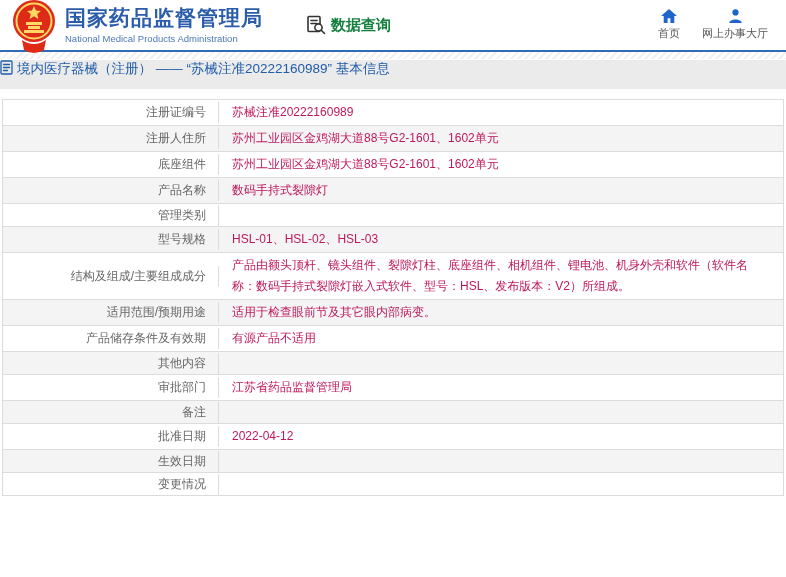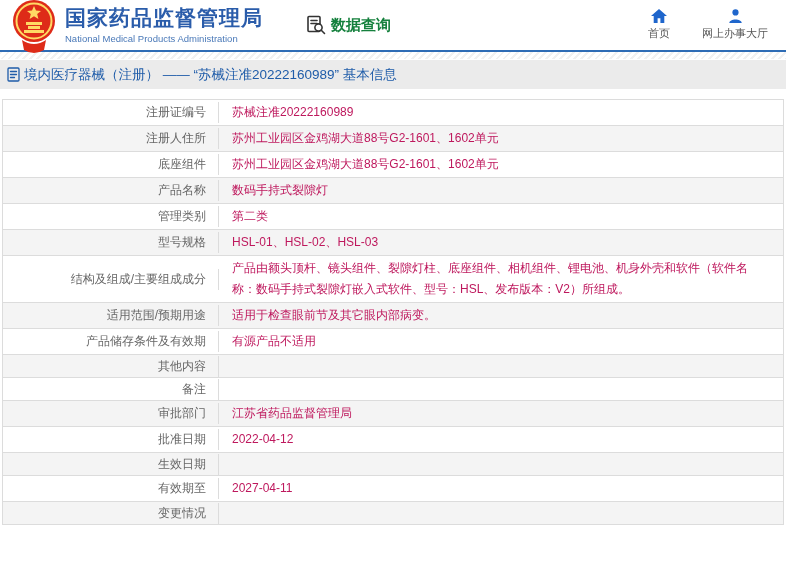--- a/index.html
+++ b/index.html
@@ -6,28 +6,28 @@
     font-family:"Liberation Sans","DejaVu Sans",sans-serif;}
   
   .header{height:52px;display:flex;align-items:center;padding:0 18px 0 12px;
     border-bottom:2px solid #2e6cb5;background:#fff;box-sizing:border-box;}
   .emblem{width:44px;height:56px;flex:0 0 auto;margin-top:2px;}
   .brand{margin-left:9px;}
   .brand-cn{color:#2a5caa;font-size:21px;font-weight:bold;letter-spacing:1px;line-height:1.15;}
   .brand-en{color:#4a79b8;font-size:9.5px;margin-top:2px;}
   .dq{display:flex;align-items:center;margin-left:42px;}
   .dq-label{font-size:15px;font-weight:bold;color:#15803d;margin-left:4px;}
-  .nav{margin-left:auto;display:flex;gap:32px;}
+  .nav{margin-left:auto;display:flex;gap:22px;}
   .nav-item{display:flex;flex-direction:column;align-items:center;cursor:pointer;}
   .nav-item .lbl{font-size:11px;color:#555;margin-top:3px;white-space:nowrap;}
   
   .hatch{height:7px;background:repeating-linear-gradient(135deg,#f1f1f1 0 2px,#ffffff 2px 5px);}
   
-  .titlebar{height:29px;background:#ebebeb;display:flex;align-items:center;
-    padding-left:7px;box-sizing:border-box;margin-top:1px;}
+  .titlebar{height:29px;background:#ebebeb;display:flex;align-items:flex-start;
+    box-sizing:border-box;margin-top:1px;}
   .titlebar .txt{color:#1f5ca9;font-size:13.5px;margin-left:4px;}
   
   .info-table{margin:10px 2px 0 2px;border:1px solid #dcdcdc;}
   .row{display:flex;min-height:22px;align-items:center;}
   .row + .row{border-top:1px solid #dcdcdc;}
   .row:nth-child(even){background:#f4f4f4;}
   .cell-label{width:216px;box-sizing:border-box;border-right:1px solid #dcdcdc;
     display:flex;align-items:center;justify-content:flex-end;
     padding:2px 12px 2px 4px;color:#666;font-size:12px;text-align:right;}
   .cell-value{flex:1;display:flex;align-items:center;padding:2px 12px 2px 13px;
@@ -101,21 +101,20 @@
   <div class="row">
       <div class="cell-label">底座组件</div>
       <div class="cell-value">苏州工业园区金鸡湖大道88号G2-1601、1602单元</div>
     </div>
   <div class="row">
       <div class="cell-label">产品名称</div>
       <div class="cell-value">数码手持式裂隙灯</div>
     </div>
   <div class="row">
       <div class="cell-label">管理类别</div>
-      <div class="cell-value">第二类</div>
     </div>
   <div class="row">
       <div class="cell-label">型号规格</div>
       <div class="cell-value">HSL-01、HSL-02、HSL-03</div>
     </div>
   <div class="row">
       <div class="cell-label">结构及组成/主要组成成分</div>
       <div class="cell-value">产品由额头顶杆、镜头组件、裂隙灯柱、底座组件、相机组件、锂电池、机身外壳和软件（软件名称：数码手持式裂隙灯嵌入式软件、型号：HSL、发布版本：V2）所组成。</div>
     </div>
   <div class="row">
@@ -124,37 +123,33 @@
     </div>
   <div class="row">
       <div class="cell-label">产品储存条件及有效期</div>
       <div class="cell-value">有源产品不适用</div>
     </div>
   <div class="row">
       <div class="cell-label">其他内容</div>
       <div class="cell-value"></div>
     </div>
   <div class="row">
+      <div class="cell-label">审批部门</div>
+      <div class="cell-value">江苏省药品监督管理局</div>
+    </div>
+  <div class="row">
       <div class="cell-label">备注</div>
       <div class="cell-value"></div>
-    </div>
-  <div class="row">
-      <div class="cell-label">审批部门</div>
-      <div class="cell-value">江苏省药品监督管理局</div>
     </div>
   <div class="row">
       <div class="cell-label">批准日期</div>
       <div class="cell-value">2022-04-12</div>
     </div>
   <div class="row">
       <div class="cell-label">生效日期</div>
       <div class="cell-value"></div>
     </div>
   <div class="row">
-      <div class="cell-label">有效期至</div>
-      <div class="cell-value">2027-04-11</div>
-    </div>
-  <div class="row">
       <div class="cell-label">变更情况</div>
       <div class="cell-value"></div>
     </div>
 
 </div>
 
 </body></html>

